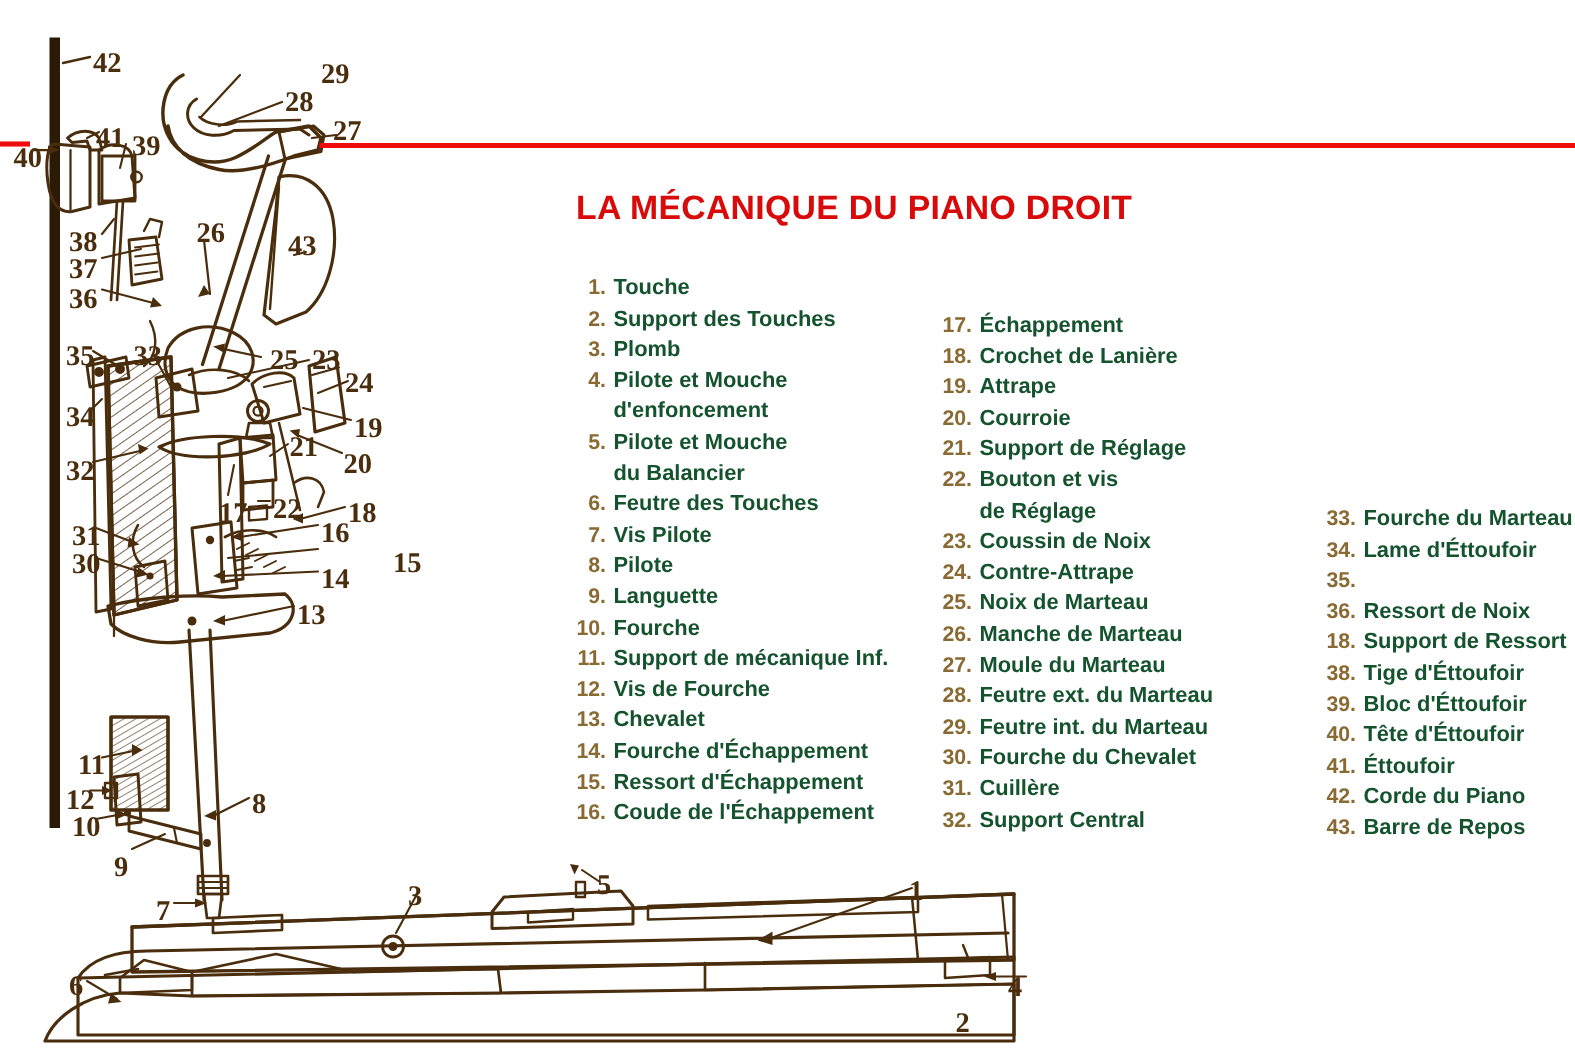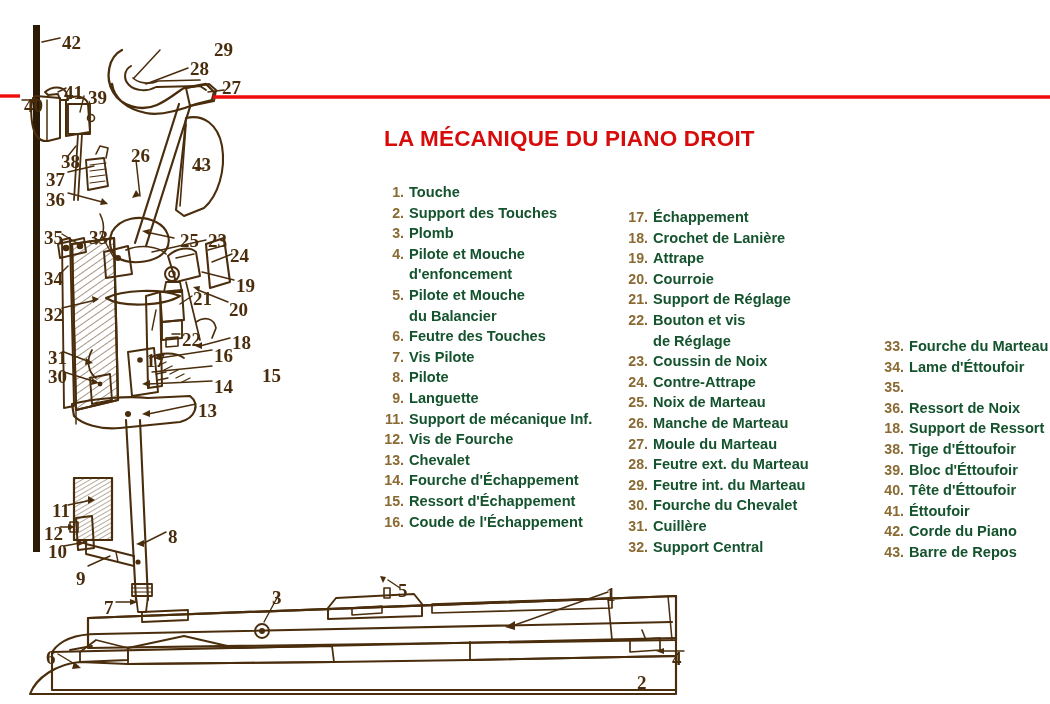--- a/index.html
+++ b/index.html
@@ -316,39 +316,39 @@
 
 <div class="page-title">LA MÉCANIQUE DU PIANO DROIT</div>
 
 <div id="callout-layer">
     <div class="callout" style="left: 62px; top: 33px;">42</div>
     <div class="callout" style="left: 176px; top: 40px; margin-left: 38px;">29</div>
     <div class="callout" style="left: 190px; top: 59px;">28</div>
     <div class="callout" style="left: 222px; top: 78px;">27</div>
     <div class="callout" style="left: 64px; top: 83px;">41</div>
     <div class="callout" style="left: 88px; top: 88px;">39</div>
-    <div class="callout" style="left: 24px; top: 96px;">40</div>
-    <div class="callout" style="left: 46px; top: 152px; margin-left: 15px;">38</div>
+    <div class="callout" style="left: 9px; top: 96px;">40</div>
+    <div class="callout" style="left: 46px; top: 152px;">38</div>
     <div class="callout" style="left: 46px; top: 170px;">37</div>
     <div class="callout" style="left: 46px; top: 190px;">36</div>
     <div class="callout" style="left: 131px; top: 146px;">26</div>
     <div class="callout" style="left: 192px; top: 155px;">43</div>
     <div class="callout" style="left: 44px; top: 228px;">35</div>
     <div class="callout" style="left: 89px; top: 228px;">33</div>
     <div class="callout" style="left: 180px; top: 231px;">25</div>
     <div class="callout" style="left: 208px; top: 231px;">23</div>
     <div class="callout" style="left: 230px; top: 246px;">24</div>
     <div class="callout" style="left: 44px; top: 269px;">34</div>
     <div class="callout" style="left: 236px; top: 276px;">19</div>
     <div class="callout" style="left: 44px; top: 305px;">32</div>
     <div class="callout" style="left: 193px; top: 289px;">21</div>
     <div class="callout" style="left: 229px; top: 300px;">20</div>
     <div class="callout" style="left: 182px; top: 330px;">22</div>
     <div class="callout" style="left: 232px; top: 333px;">18</div>
-    <div class="callout" style="left: 146px; top: 333px; margin-top: 18px;">17</div>
+    <div class="callout" style="left: 146px; top: 333px;">17</div>
     <div class="callout" style="left: 48px; top: 348px;">31</div>
     <div class="callout" style="left: 214px; top: 346px;">16</div>
     <div class="callout" style="left: 48px; top: 367px;">30</div>
     <div class="callout" style="left: 214px; top: 366px; margin-left: 48px;">15</div>
     <div class="callout" style="left: 214px; top: 377px;">14</div>
     <div class="callout" style="left: 198px; top: 401px;">13</div>
     <div class="callout" style="left: 52px; top: 501px;">11</div>
     <div class="callout" style="left: 44px; top: 524px;">12</div>
     <div class="callout" style="left: 48px; top: 542px;">10</div>
     <div class="callout" style="left: 168px; top: 527px;">8</div>
@@ -395,20 +395,24 @@
     </div>
     <div class="legend-item">
       <span class="legend-num">8.</span>
       <span class="legend-label">Pilote</span>
     </div>
     <div class="legend-item">
       <span class="legend-num">9.</span>
       <span class="legend-label">Languette</span>
     </div>
     <div class="legend-item">
+      <span class="legend-num">10.</span>
+      <span class="legend-label">Fourche</span>
+    </div>
+    <div class="legend-item">
       <span class="legend-num">11.</span>
       <span class="legend-label">Support de mécanique Inf.</span>
     </div>
     <div class="legend-item">
       <span class="legend-num">12.</span>
       <span class="legend-label">Vis de Fourche</span>
     </div>
     <div class="legend-item">
       <span class="legend-num">13.</span>
       <span class="legend-label">Chevalet</span>

